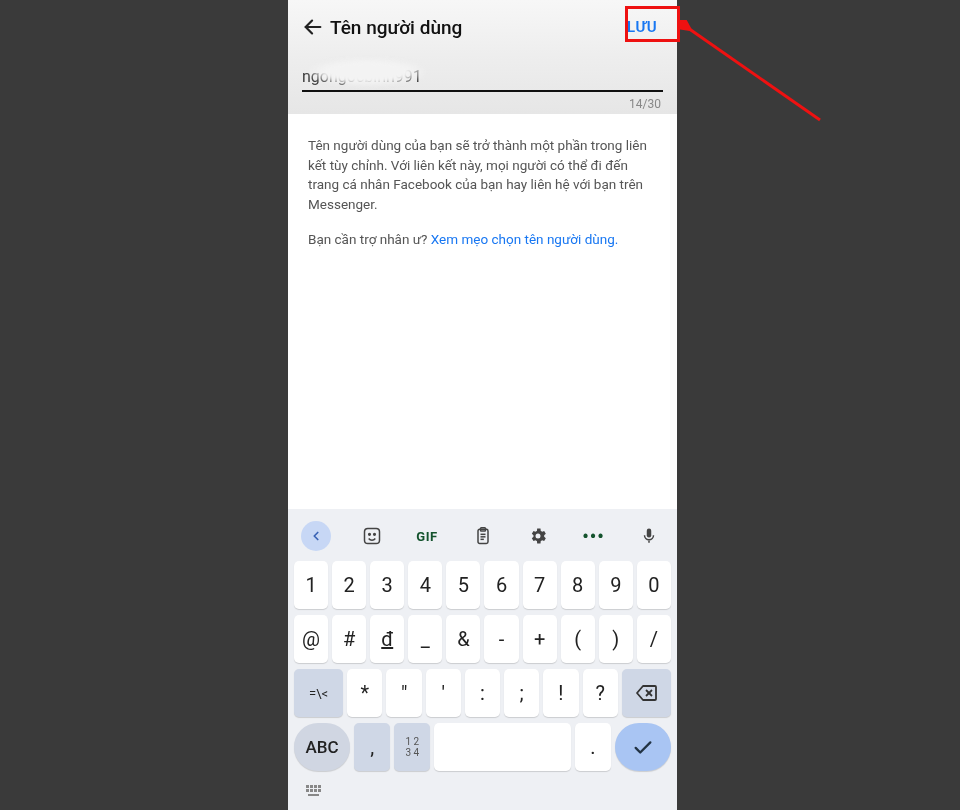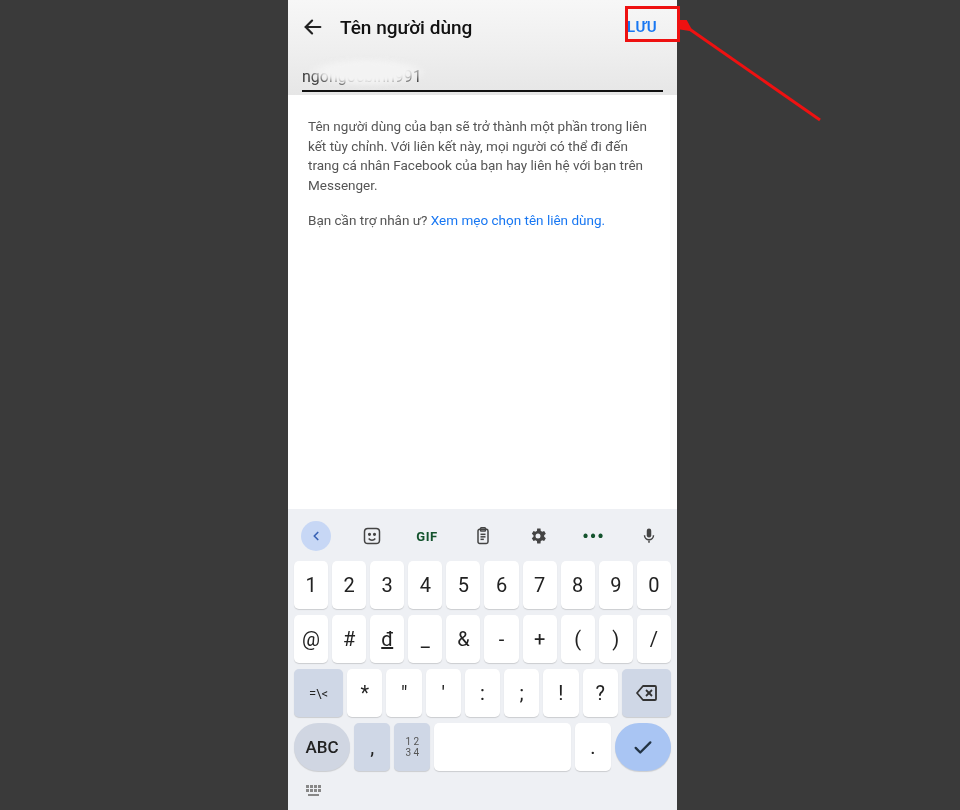--- a/index.html
+++ b/index.html
@@ -19,21 +19,21 @@
     height: 810px;
     background: #fff;
     display: flex;
     flex-direction: column;
   }
   .header {
     height: 54px;
     display: flex;
     align-items: center;
     padding: 0 14px;
-    gap: 16px;
+    gap: 6px;
     background: linear-gradient(#f7f7f7,#eeeeee);
   }
   .back-arrow {
     width: 22px;
     height: 22px;
     cursor: pointer;
     display: flex;
     align-items: center;
     justify-content: center;
   }
@@ -185,26 +185,27 @@
     </div>
     <div class="header-title">Tên người dùng</div>
     <div class="save-btn">LƯU</div>
   </div>
 
   <div class="input-zone">
     <div class="username-row">
       <span class="username-val">ngongocbinh991</span>
       <div class="blur-patch"></div>
     </div>
+    <div class="counter">14/30</div>
   </div>
 
   <div class="body-text">
     <div>Tên người dùng của bạn sẽ trở thành một phần trong liên kết tùy chỉnh. Với liên kết này, mọi người có thể đi đến trang cá nhân Facebook của bạn hay liên hệ với bạn trên Messenger.</div>
     <div class="help-row">
-      <span>Bạn cần trợ nhân ư? </span><span class="help-link">Xem mẹo chọn tên liên dùng.</span>
+      <span>Bạn cần trợ nhân ư? </span><span class="help-link">Xem mẹo chọn tên người dùng.</span>
     </div>
   </div>
 
   <div class="spacer"></div>
 
   <div class="keyboard">
     <div class="kb-toolbar">
       <div class="kb-chev">
         <svg width="14" height="14" viewBox="0 0 24 24" fill="none" stroke="#3a63b5" stroke-width="3" stroke-linecap="round" stroke-linejoin="round">
             <polyline points="15 18 9 12 15 6"></polyline>

